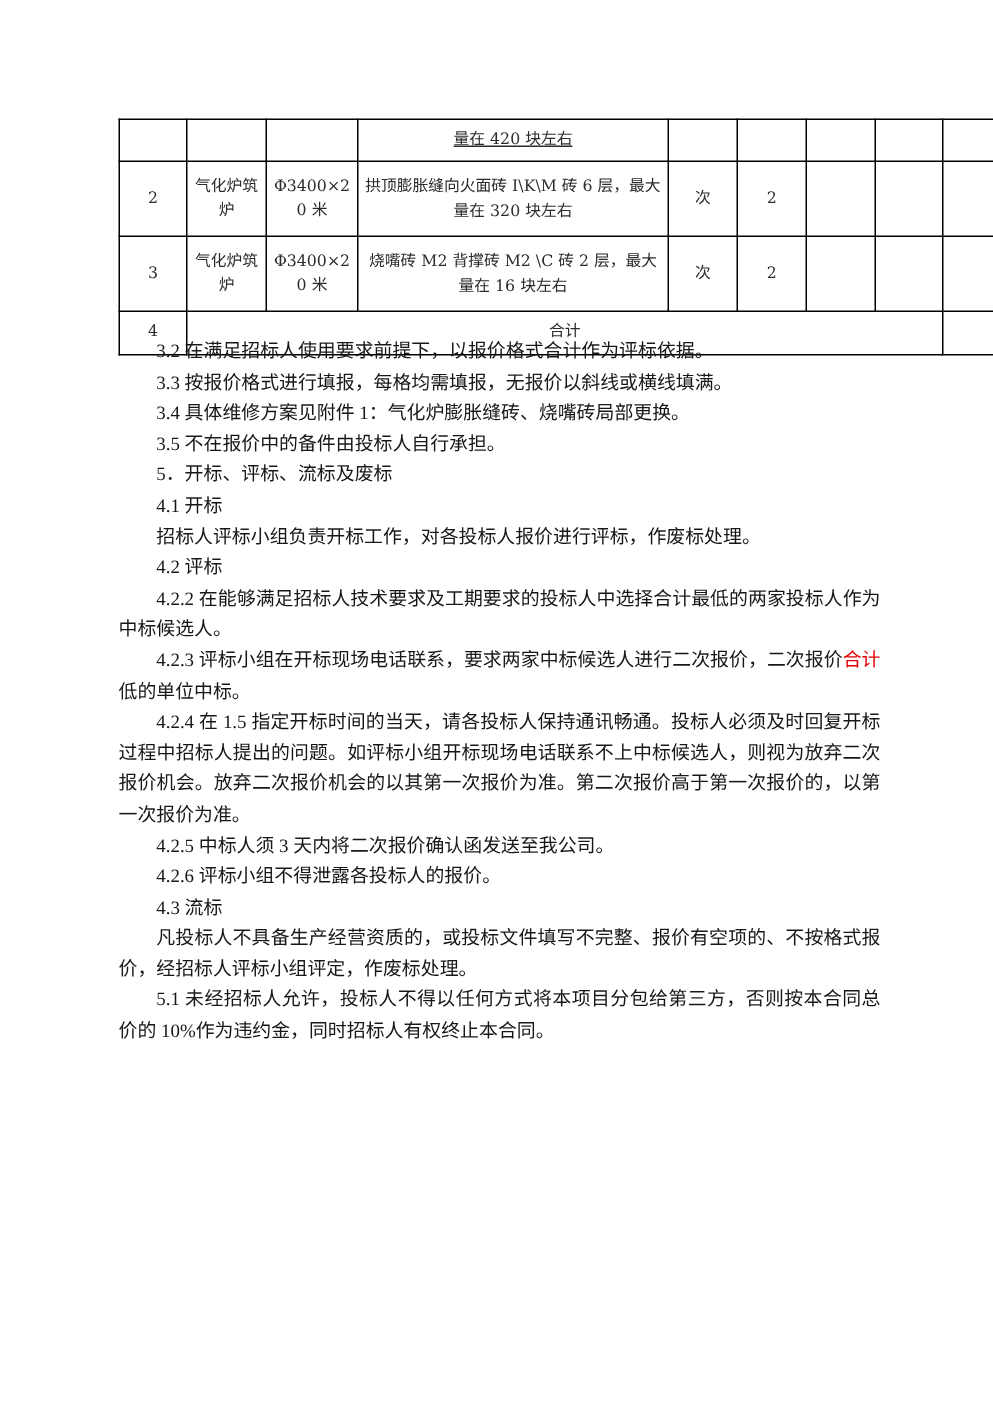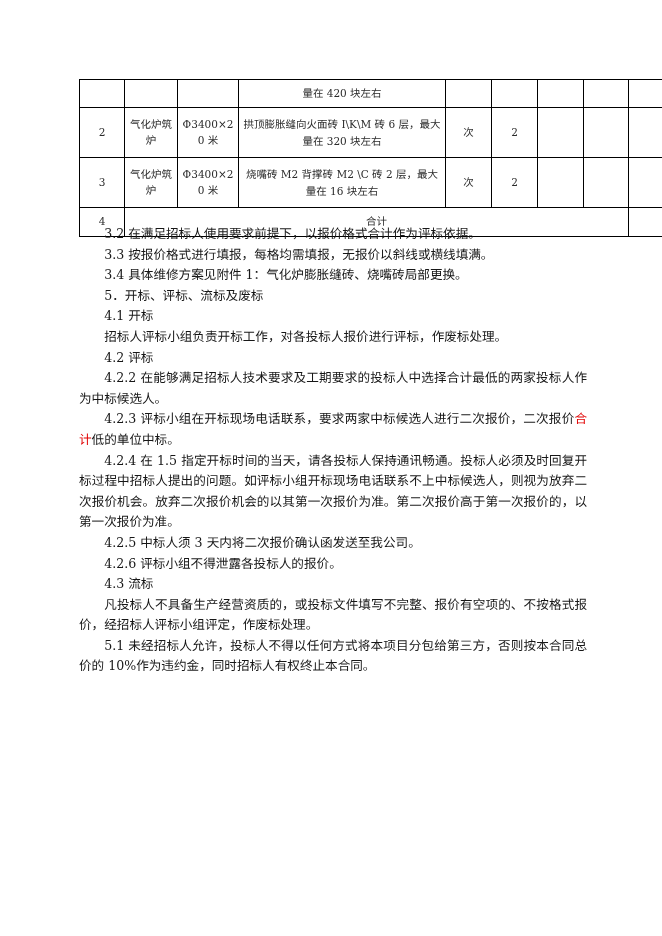--- a/index.html
+++ b/index.html
@@ -48,40 +48,41 @@
   }
   td.c-no      { width: 40px; }
   td.c-name    { width: 48px; }
   td.c-spec    { width: 56px; }
   td.c-desc    { width: 202px; padding: 3px 6px; line-height: 1.6; }
   td.c-unit    { width: 41px; }
   td.c-qty     { width: 41px; }
   td.c-p1      { width: 41px; }
   td.c-p2      { width: 40px; }
   td.c-p3      { width: 38px; }
-  .row-cont td { height: 23px; }
+  .row-cont td { height: 23px; text-decoration: underline; }
   .row-main td { height: 45px; }
   .row-total td { height: 24px; }
   td.c-total-label { text-align: center; }
 
   
   .body-text {
     position: absolute;
     left: 79px;
     top: 224px;
     width: 508px;
     font-size: 12.6px;
     line-height: 20.6px;
     color: #171717;
     text-align: justify;
     text-justify: inter-ideograph;
   }
   p.para {
     margin: 0;
     text-indent: 2em;
+    font-family: Liberation Serif, serif;
   }
   .hl-red { color: #e10000; }
 </style>
 </head>
 <body>
 
 <div class="page">
 
   <div class="table-wrap">
     <table class="bid-table">
@@ -130,20 +131,21 @@
         </tr>
       </tbody>
     </table>
   </div>
 
   <div class="body-text">
 
     <p class="para">3.2 在满足招标人使用要求前提下，以报价格式合计作为评标依据。</p>
     <p class="para">3.3 按报价格式进行填报，每格均需填报，无报价以斜线或横线填满。</p>
     <p class="para">3.4 具体维修方案见附件 1：气化炉膨胀缝砖、烧嘴砖局部更换。</p>
+    <p class="para">3.5 不在报价中的备件由投标人自行承担。</p>
     <p class="para">5．开标、评标、流标及废标</p>
     <p class="para">4.1 开标</p>
     <p class="para">招标人评标小组负责开标工作，对各投标人报价进行评标，作废标处理。</p>
     <p class="para">4.2 评标</p>
     <p class="para">4.2.2 在能够满足招标人技术要求及工期要求的投标人中选择合计最低的两家投标人作为中标候选人。</p>
 
     <p class="para"><span>4.2.3 评标小组在开标现场电话联系，要求两家中标候选人进行二次报价，二次报价</span><span class="hl-red">合计</span><span>低的单位中标。</span></p>
 
     <p class="para">4.2.4 在 1.5 指定开标时间的当天，请各投标人保持通讯畅通。投标人必须及时回复开标过程中招标人提出的问题。如评标小组开标现场电话联系不上中标候选人，则视为放弃二次报价机会。放弃二次报价机会的以其第一次报价为准。第二次报价高于第一次报价的，以第一次报价为准。</p>
     <p class="para">4.2.5 中标人须 3 天内将二次报价确认函发送至我公司。</p>

